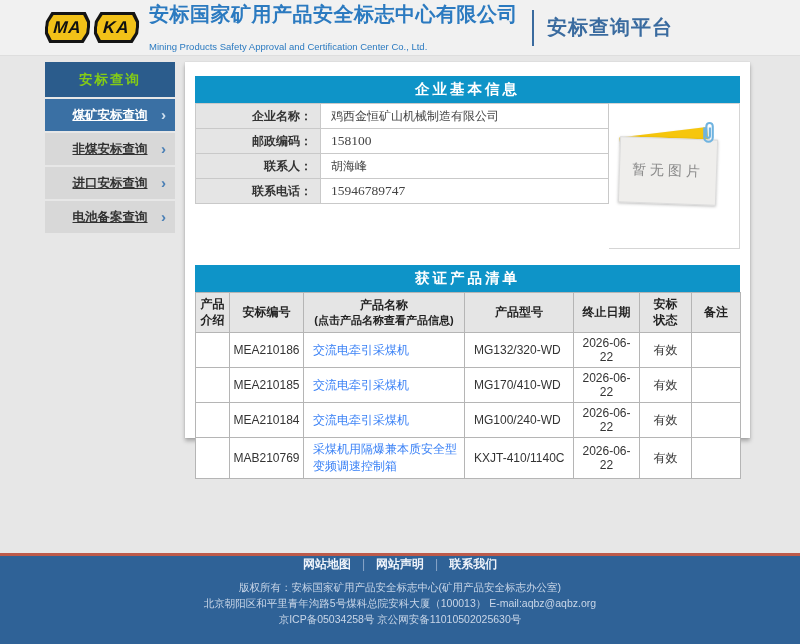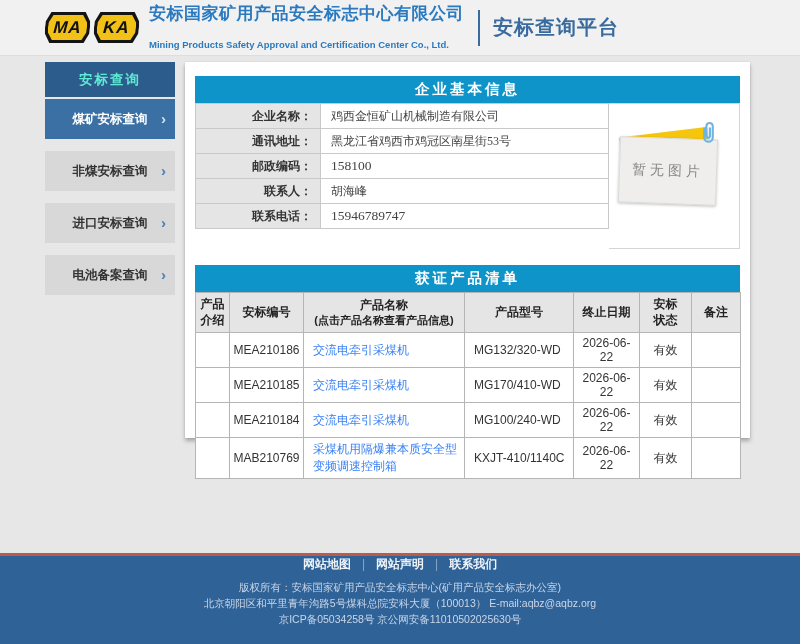--- a/index.html
+++ b/index.html
@@ -20,37 +20,37 @@
     clip-path:polygon(12% 0,88% 0,100% 32%,100% 68%,88% 100%,12% 100%,0 68%,0 32%);
     background:#141414; transform:skewX(-4deg);
   }
   .badge .inner {
     position:absolute; inset:3px;
     clip-path:polygon(12% 0,88% 0,100% 32%,100% 68%,88% 100%,12% 100%,0 68%,0 32%);
     background:#f2c118; display:flex; align-items:center; justify-content:center;
     font-weight:bold; font-style:italic; font-size:17px; color:#101010; letter-spacing:1px;
   }
   .org-titles { margin-left:10px; line-height:1.15; }
-  .org-cn { font-size:17px; font-weight:bold; color:#2b7ac0; letter-spacing:0.5px; }
-  .org-en { font-size:9.5px; font-weight:bold; color:#2b7ac0; margin-top:16px; }
+  .org-cn { font-size:20px; font-weight:bold; color:#2b7ac0; letter-spacing:0.5px; }
+  .org-en { font-size:9.5px; font-weight:normal; color:#2b7ac0; margin-top:16px; }
   .hdr-divider { width:2px; height:36px; background:#3a6b9f; margin:0 13px 0 14px; }
   .platform-title { font-size:20px; font-weight:bold; color:#3a6b9f; letter-spacing:1px; }
 
   
   .main { position:relative; height:497px; background:#e7e7e7; }
 
   .sidebar { position:absolute; left:45px; top:6px; width:130px; }
   .sidebar-title {
-    height:35px; line-height:35px; background:#2b5c8c; color:#5eead4;
+    height:35px; line-height:35px; background:#2b5c8c; color:#84cc16;
     font-size:13.5px; font-weight:bold; text-align:center; letter-spacing:2px; margin-bottom:2px;
   }
   .side-item {
-    height:40px; margin-bottom:12px; background:#d8d8d8; color:#333;
+    height:32px; margin-bottom:2px; background:#d8d8d8; color:#333;
     display:flex; align-items:center; justify-content:center; position:relative;
-    font-size:12.5px; font-weight:bold; cursor:pointer;
+    font-size:12.5px; font-weight:bold; cursor:pointer;text-decoration:underline;
   }
   .side-item .chev { position:absolute; right:9px; top:50%; transform:translateY(-54%);
     font-size:15px; color:#4a7fb5; font-weight:bold; }
   .side-item.active { background:#3a70a4; color:#fff; }
   .side-item.active .chev { color:#cfe0ef; }
 
   .panel {
     position:absolute; left:185px; top:6px; width:565px; height:376px;
     background:#fff; box-shadow:0 3px 4px rgba(0,0,0,0.28), 0 0 1px rgba(0,0,0,0.15);
     padding:14px 10px 0 10px;
@@ -159,24 +159,20 @@
   <div class="panel">
 
     <div class="section-band">企业基本信息</div>
 
     <div class="info-wrap">
       <table class="info">
         <tbody>
             <tr>
           <td class="lbl">企业名称：</td>
           <td class="val">鸡西金恒矿山机械制造有限公司</td>
-        </tr>
-        <tr>
-          <td class="lbl">通讯地址：</td>
-          <td class="val">黑龙江省鸡西市鸡冠区南星街53号</td>
         </tr>
         <tr>
           <td class="lbl">邮政编码：</td>
           <td class="val num">158100</td>
         </tr>
         <tr>
           <td class="lbl">联系人：</td>
           <td class="val">胡海峰</td>
         </tr>
         <tr>

